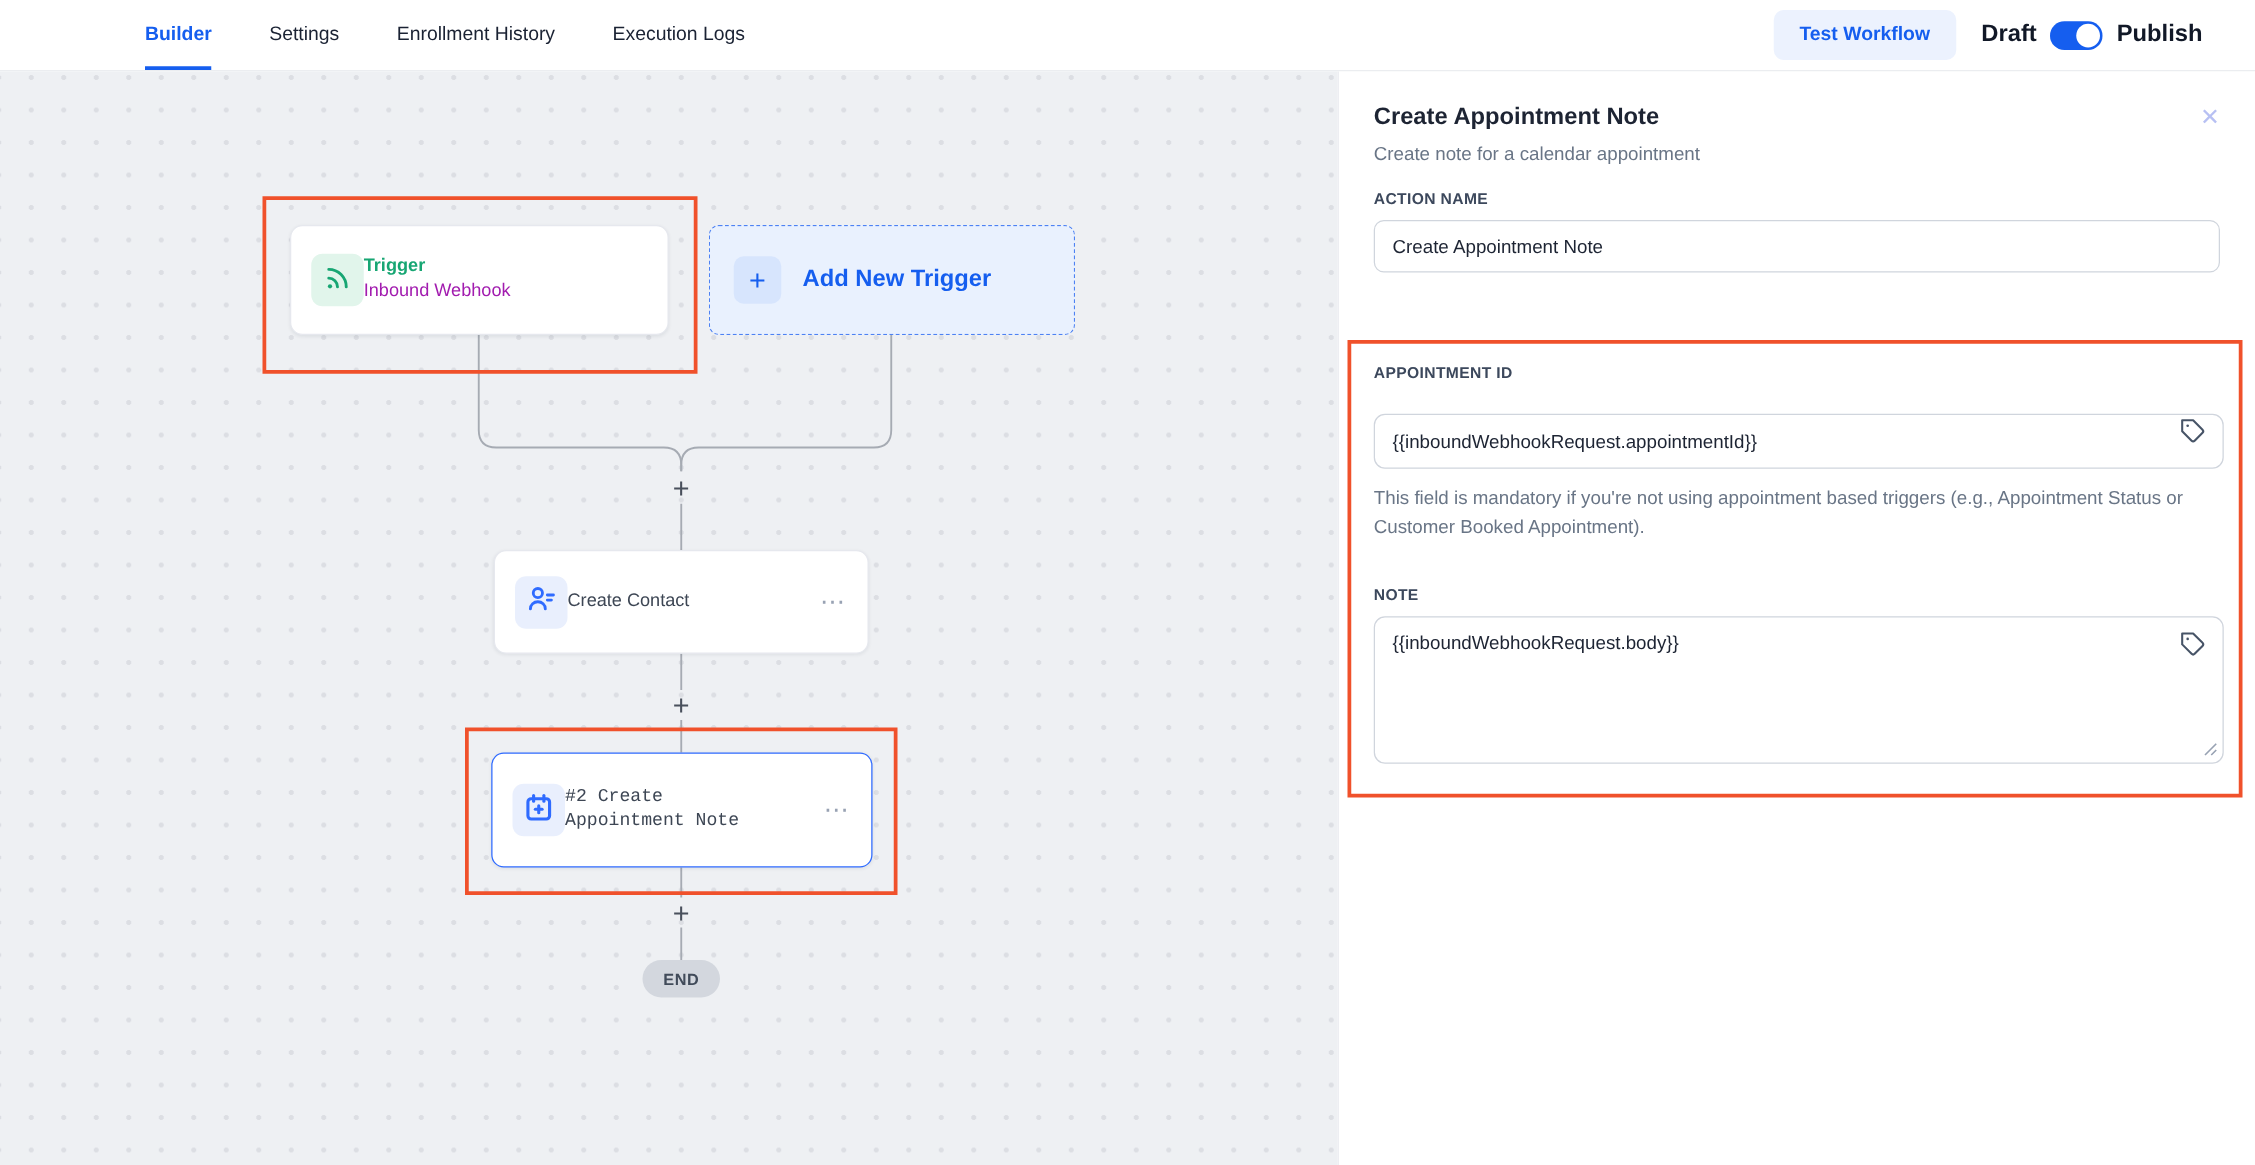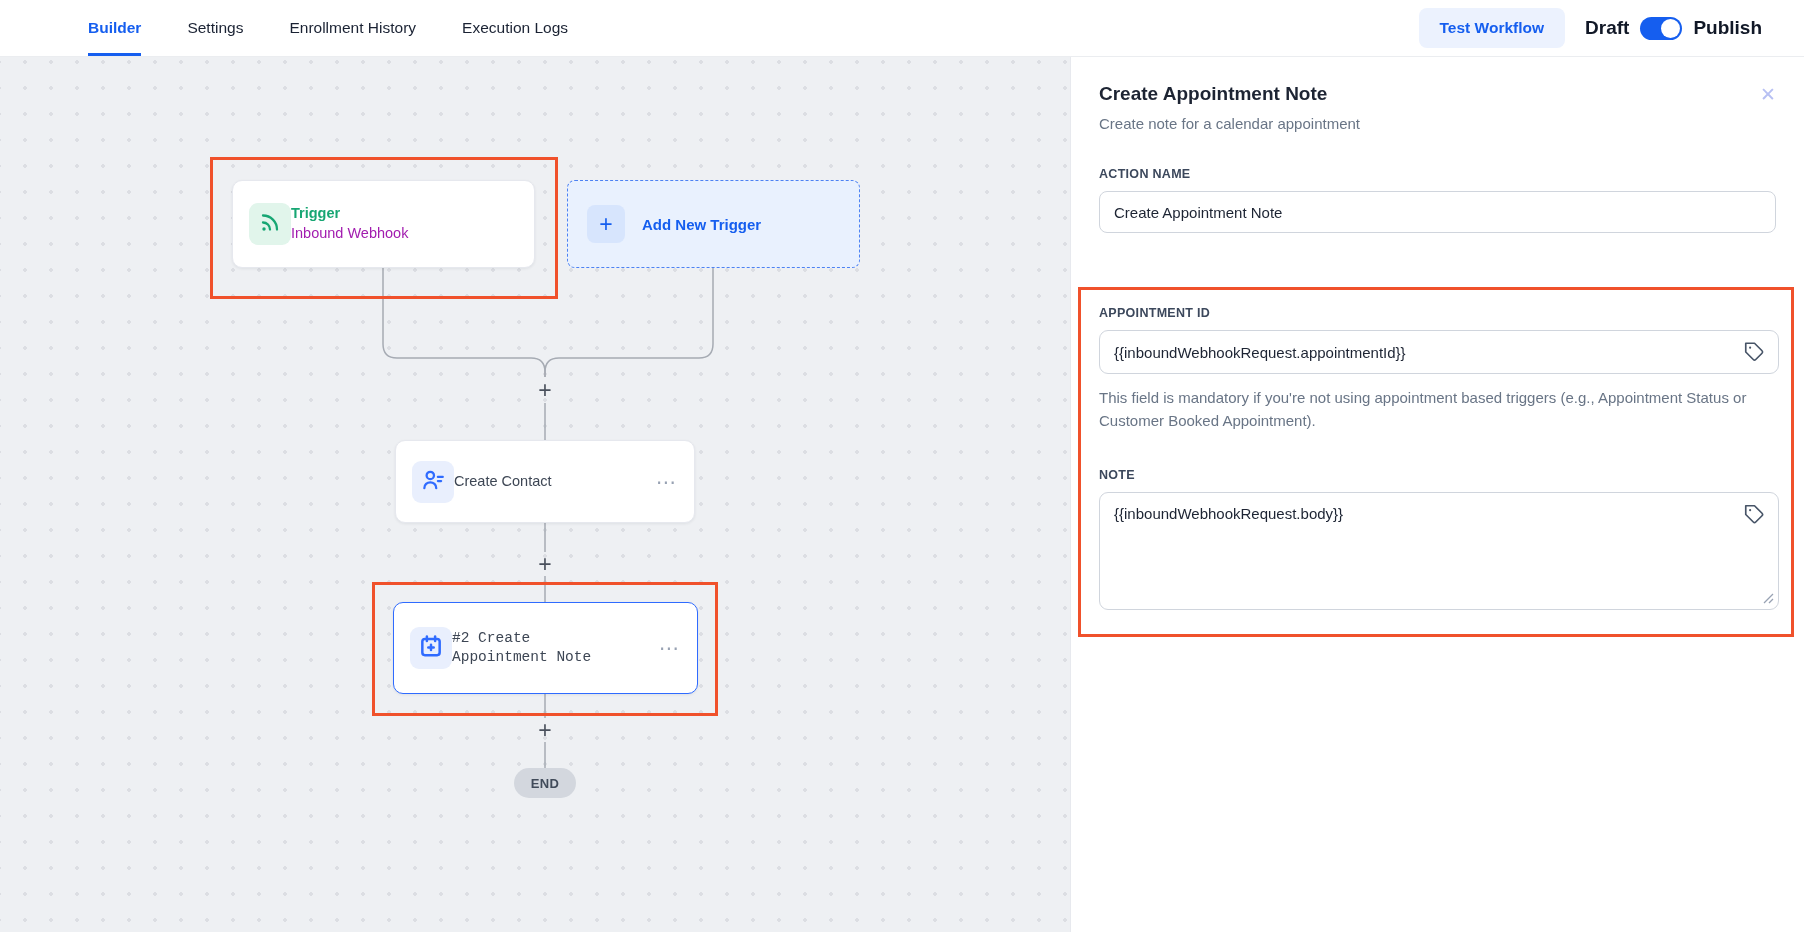--- a/index.html
+++ b/index.html
@@ -3,21 +3,21 @@
 <meta charset="utf-8">
 <style>
   * { margin:0; padding:0; box-sizing:border-box; }
   html,body { width:1804px; height:932px; overflow:hidden;
     font-family:"Liberation Sans", "DejaVu Sans", sans-serif; background:#fff; }
   .stage { position:relative; width:1804px; height:932px; }
 
   
   .header { position:absolute; top:0; left:0; width:1804px; height:57px; background:#fff;
     border-bottom:1px solid #ebedf0; display:flex; align-items:stretch; z-index:5; }
-  .tabs { display:flex; gap:46px; margin-left:88px; }
+  .tabs { display:flex; gap:46px; margin-left:116px; }
   .tab { font-size:15.5px; font-weight:500; color:#1a2233; display:flex; align-items:center;
     border-bottom:3px solid transparent; padding-top:3px; cursor:pointer; }
   .tab.active { color:#155eef; font-weight:600; border-bottom-color:#155eef; }
   .header-right { margin-left:auto; display:flex; align-items:center; gap:20px; margin-right:42px; }
   .test-btn { background:#ecf2fe; color:#155eef; font-weight:600; font-size:15.5px;
     padding:11px 21px; border-radius:8px; border:none; cursor:pointer; }
   .toggle-row { display:flex; align-items:center; gap:11px; }
   .toggle-label { font-size:19px; font-weight:700; color:#111827; }
   .switch { width:42px; height:23px; border-radius:12px; background:#155eef; position:relative; cursor:pointer; }
   .switch .knob { position:absolute; top:2px; left:21px; width:19px; height:19px; border-radius:50%; background:#fff; }
@@ -46,44 +46,44 @@
   .trigger-sub { font-size:14.5px; color:#a21caf; line-height:1.35; }
   .node-label { font-size:14.5px; font-weight:500; color:#3d4654; line-height:1.3; }
   .note-label-text { width:160px;font-family:Liberation Mono, monospace; }
   .more-icon { margin-left:auto; color:#98a2b3; font-size:20px; letter-spacing:2px;
     line-height:1; cursor:pointer; user-select:none; }
   .add-trigger { position:absolute; left:567px; top:123px; width:293px; height:88px;
     background:#e9f1fe; border:1.5px dashed #4d82f3; border-radius:8px; display:flex;
     align-items:center; gap:17px; padding:0 19px; z-index:2; cursor:pointer; }
   .plus-box { width:38px; height:38px; border-radius:8px; background:#d7e5fd; color:#155eef;
     font-size:23px; font-weight:400; display:flex; align-items:center; justify-content:center; }
-  .add-trigger-label { font-size:15px; font-weight:600; color:#155eef; }
+  .add-trigger-label { font-size:19px; font-weight:600; color:#155eef; }
   .wire-plus { position:absolute; width:26px; height:26px; display:flex; align-items:center;
     justify-content:center; color:#49505c; font-size:23px; font-weight:400; z-index:2;
     cursor:pointer; user-select:none; }
   .end-pill { position:absolute; left:514px; top:711px; width:62px; height:30px; background:#d3d7de;
     border-radius:16px; display:flex; align-items:center; justify-content:center;
     font-size:13px; font-weight:700; color:#414b5a; letter-spacing:.4px; z-index:2; }
 
   
   .panel { position:absolute; left:1070px; top:57px; width:734px; height:875px; background:#fff;
     border-left:1px solid #e7e9ee; padding:26px 28px 0 28px; }
   .panel-head { display:flex; align-items:flex-start; justify-content:space-between; }
   .panel-title { font-size:19px; font-weight:700; color:#1d2433; }
   .panel-close { font-size:19px; color:#b7c0f3; cursor:pointer; line-height:1; margin-top:2px; }
   .panel-sub { margin-top:10px; font-size:15px; color:#697586; }
   .field-label { font-size:12.5px; font-weight:700; color:#3c485c; letter-spacing:.3px; }
-  .mt-action { margin-top:35px; }
+  .mt-action { margin-top:20px; }
   .text-input { width:100%; height:42px; border:1px solid #d0d5dd; border-radius:8px;
     padding:0 14px; font-size:15px; color:#1d2433; margin-top:10px; outline:none;
     font-family:"Liberation Sans", sans-serif; background:#fff; }
   .annotation-box { margin:54px -18px 0 -21px; border:3px solid #f0512b;
     padding:16px 12px 24px 18px; }
   .input-wrap { position:relative; margin-top:10px; }
-  .input-wrap .text-input { margin-top:0; height:44px; border-radius:9px; padding-right:50px; }
+  .input-wrap .text-input { margin-top:16px; height:44px; border-radius:9px; padding-right:50px; }
   .tag-btn { position:absolute; right:14px; top:50%; transform:translateY(-50%); cursor:pointer;
     display:flex; }
   .helper { margin-top:13px; font-size:15px; color:#697586; line-height:1.5; padding-right:14px; }
   .mt-note { margin-top:36px; }
   .textarea-wrap { position:relative; margin-top:10px; }
   .note-area { width:100%; height:118px; border:1px solid #d0d5dd; border-radius:9px;
     padding:12px 50px 12px 14px; font-size:15px; color:#1d2433; resize:none; outline:none;
     font-family:"Liberation Sans", sans-serif; display:block; background:#fff; }
   .tag-btn-top { position:absolute; right:14px; top:12px; cursor:pointer; display:flex; }
   .resize-handle { position:absolute; right:5px; bottom:6px; cursor:nwse-resize; display:flex; }

